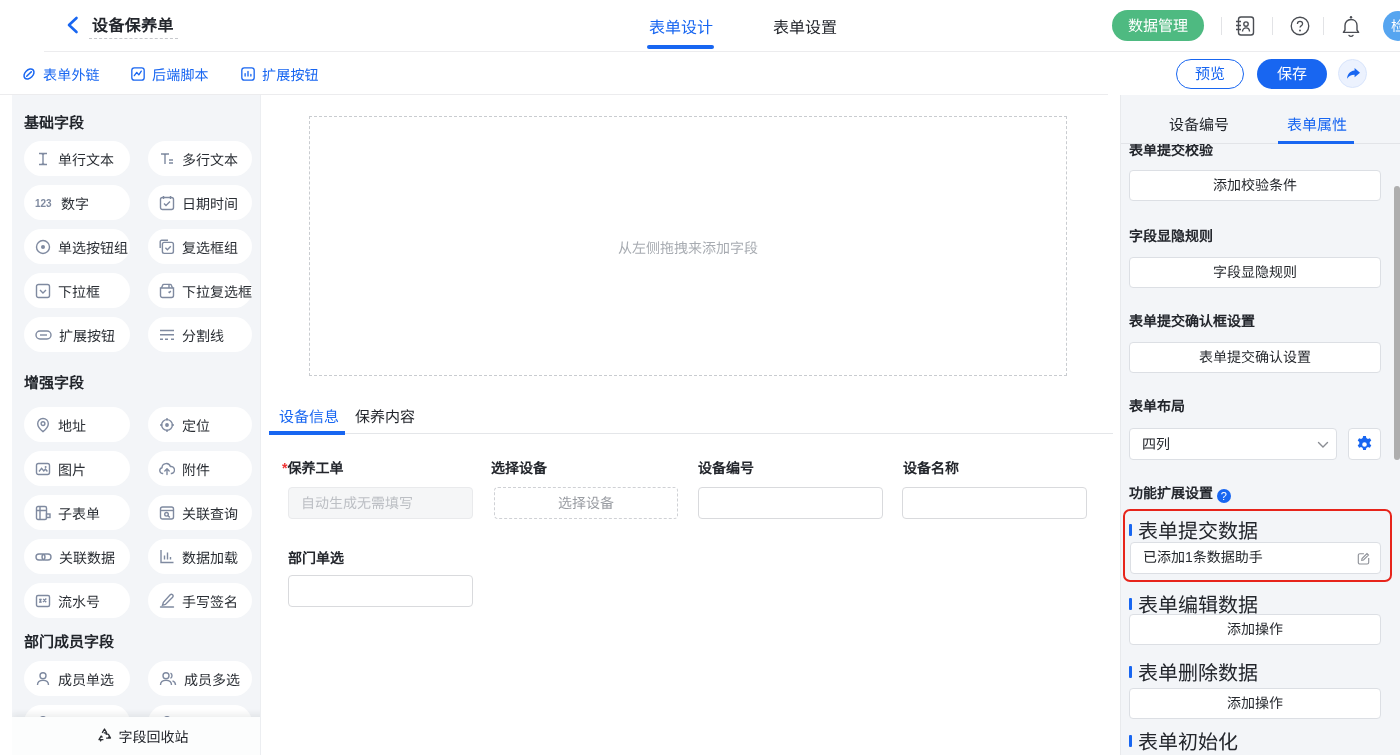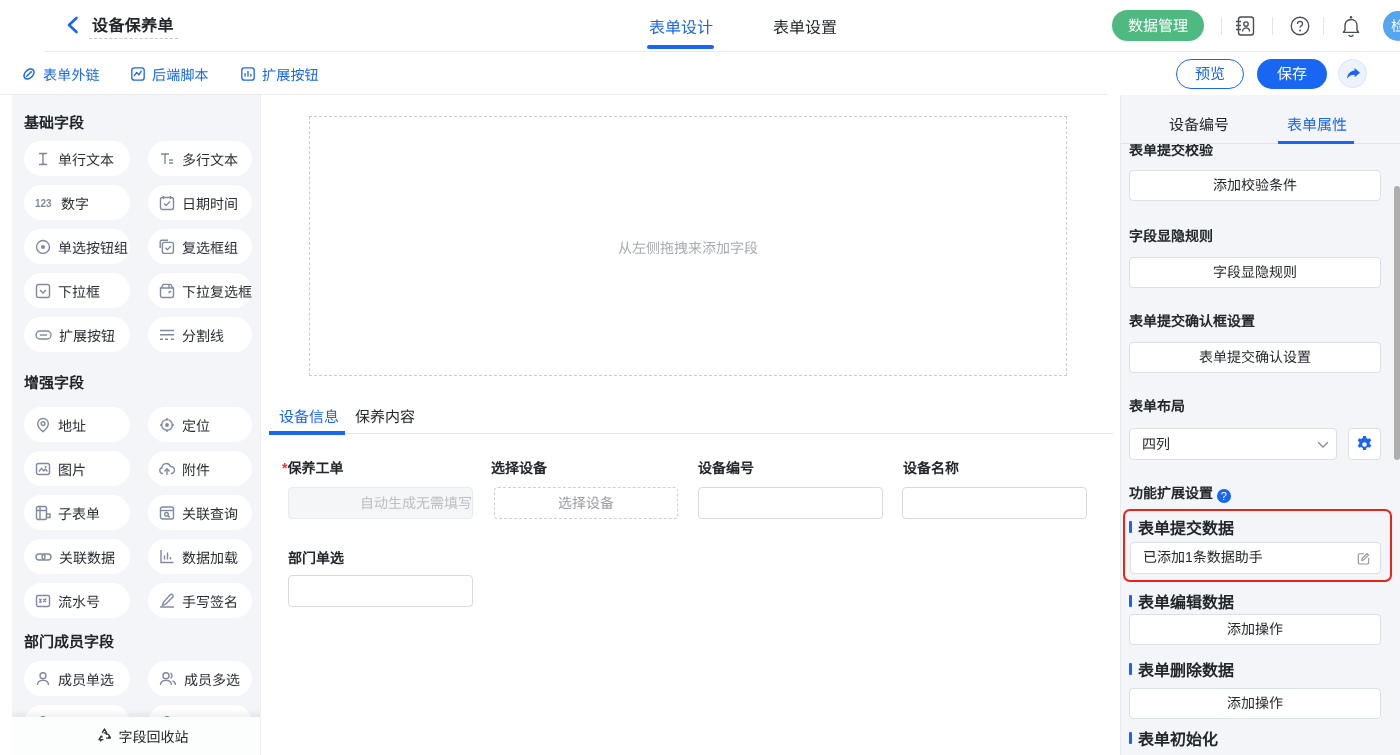--- a/index.html
+++ b/index.html
@@ -54,35 +54,35 @@
     border-left:1px solid #eceef1; overflow:hidden; }
   #dropzone { position:absolute; left:48px; top:21px; width:758px; height:260px; border:1px dashed #c9ccd0; }
   #dropzone span { position:absolute; left:0; right:0; top:120px; text-align:center; font-size:14px; color:#a8acb2; }
   .ctab { position:absolute; top:310px; font-size:15px; }
   #ctab1 { left:278px; left:18px; color:var(--blue); }
   #ctab2 { left:94px; color:#23262c; }
   #ctab-grayline { position:absolute; left:8px; top:338px; width:844px; height:1px; background:#e4e6e9; }
   #ctab-line { position:absolute; left:8px; top:336px; width:76px; height:4px; background:var(--blue); }
   .flabel { position:absolute; font-size:14px; font-weight:700; color:#23262c; }
   .finput { position:absolute; width:185px; height:32px; border:1px solid var(--inputborder); border-radius:4px; background:#fff; }
-  .finput.disabled { background:#f5f6f7; border-color:#e9eaec; color:#bcbfc4; font-size:14px; line-height:30px; padding-left:12px;text-align:right; }
+  .finput.disabled { background:#f5f6f7; border-color:#e9eaec; color:#bcbfc4; font-size:14px; line-height:30px; padding-left:12px; }
   .finput.dashed { border-style:dashed; border-color:#cfd1d5; color:#9a9da3; font-size:14px; line-height:30px; text-align:center; }
   
   #right { position:absolute; left:1120px; top:95px; width:280px; height:660px; background:var(--graybg);
     border-left:1px solid #e8eaed; overflow:hidden; }
   #rtabs { position:absolute; left:0; top:0; width:280px; height:49px; border-bottom:1px solid #e2e4e8; background:var(--graybg); z-index:3;}
   .rtab { position:absolute; top:18px; font-size:15px; color:#23262c; }
   #rtab1 { left:48px; }
   #rtab2 { left:166px; color:var(--blue); }
   #rtab-line { position:absolute; left:157px; top:46px; width:76px; height:3px; background:var(--blue); }
   .rlabel { position:absolute; left:8px; font-size:14px; font-weight:700; color:#23262c;text-align:right; }
   .rbtn { position:absolute; left:8px; width:252px; height:31px; background:#fff; border:1px solid var(--border);
     border-radius:4px; font-size:14px; color:#26292e; text-align:center; line-height:29px; }
   .barlabel { position:absolute; left:8px; display:flex; align-items:center; gap:6px;
-    font-size:16px; font-weight:700; color:#23262c; }
+    font-size:20px; font-weight:400; color:#23262c; }
   .barlabel i { display:block; width:3px; height:12px; background:var(--blue); border-radius:1px; }
   #rselect { position:absolute; left:8px; top:333px; width:208px; height:32px; background:#fff;
     border:1px solid var(--border); border-radius:4px; font-size:14px; color:#26292e; line-height:30px; padding-left:12px; }
   #rgear { position:absolute; left:227px; top:333px; width:33px; height:32px; background:#fff;
     border:1px solid var(--border); border-radius:4px; display:flex; align-items:center; justify-content:center; }
   #redbox { position:absolute; left:2px; top:414px; width:269px; height:73px; border:2.5px solid #e7241b; border-radius:7px; }
   #databox { position:absolute; left:9px; top:447px; width:251px; height:32px; background:#fff;
     border:1px solid var(--border); border-radius:4px; font-size:14px; color:#26292e; line-height:29px; padding-left:12px; }
   #rscroll { position:absolute; left:273px; top:91px; width:6px; height:274px; background:#aeaeae; border-radius:3px; }
   .qmark { display:inline-flex; width:14px; height:14px; border-radius:50%; background:var(--blue); color:#fff;

